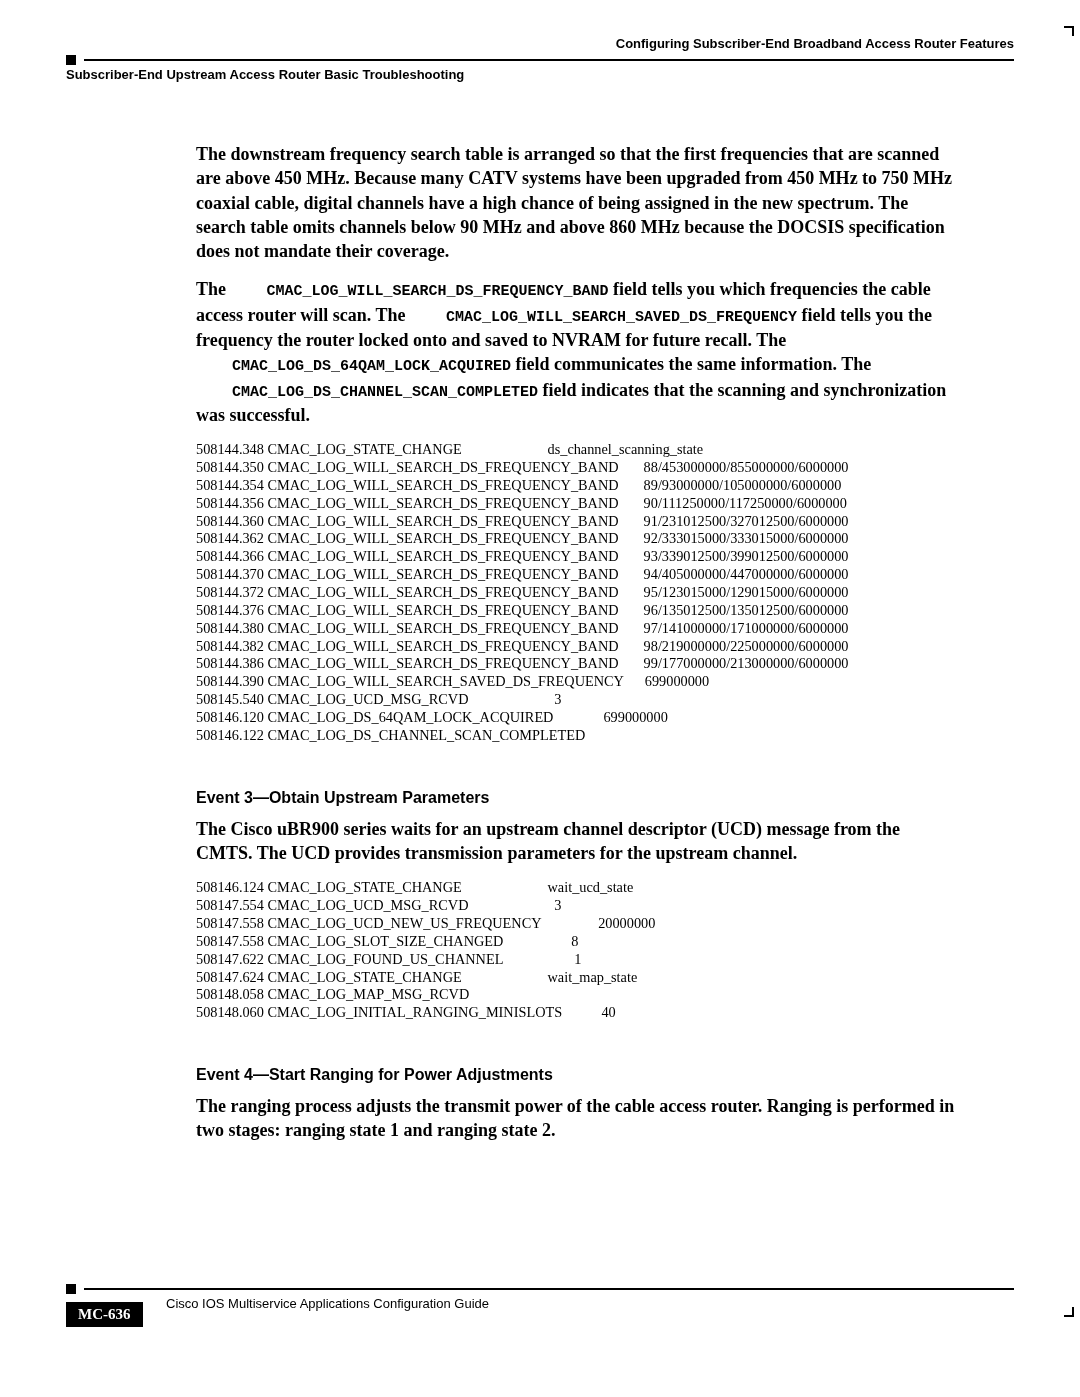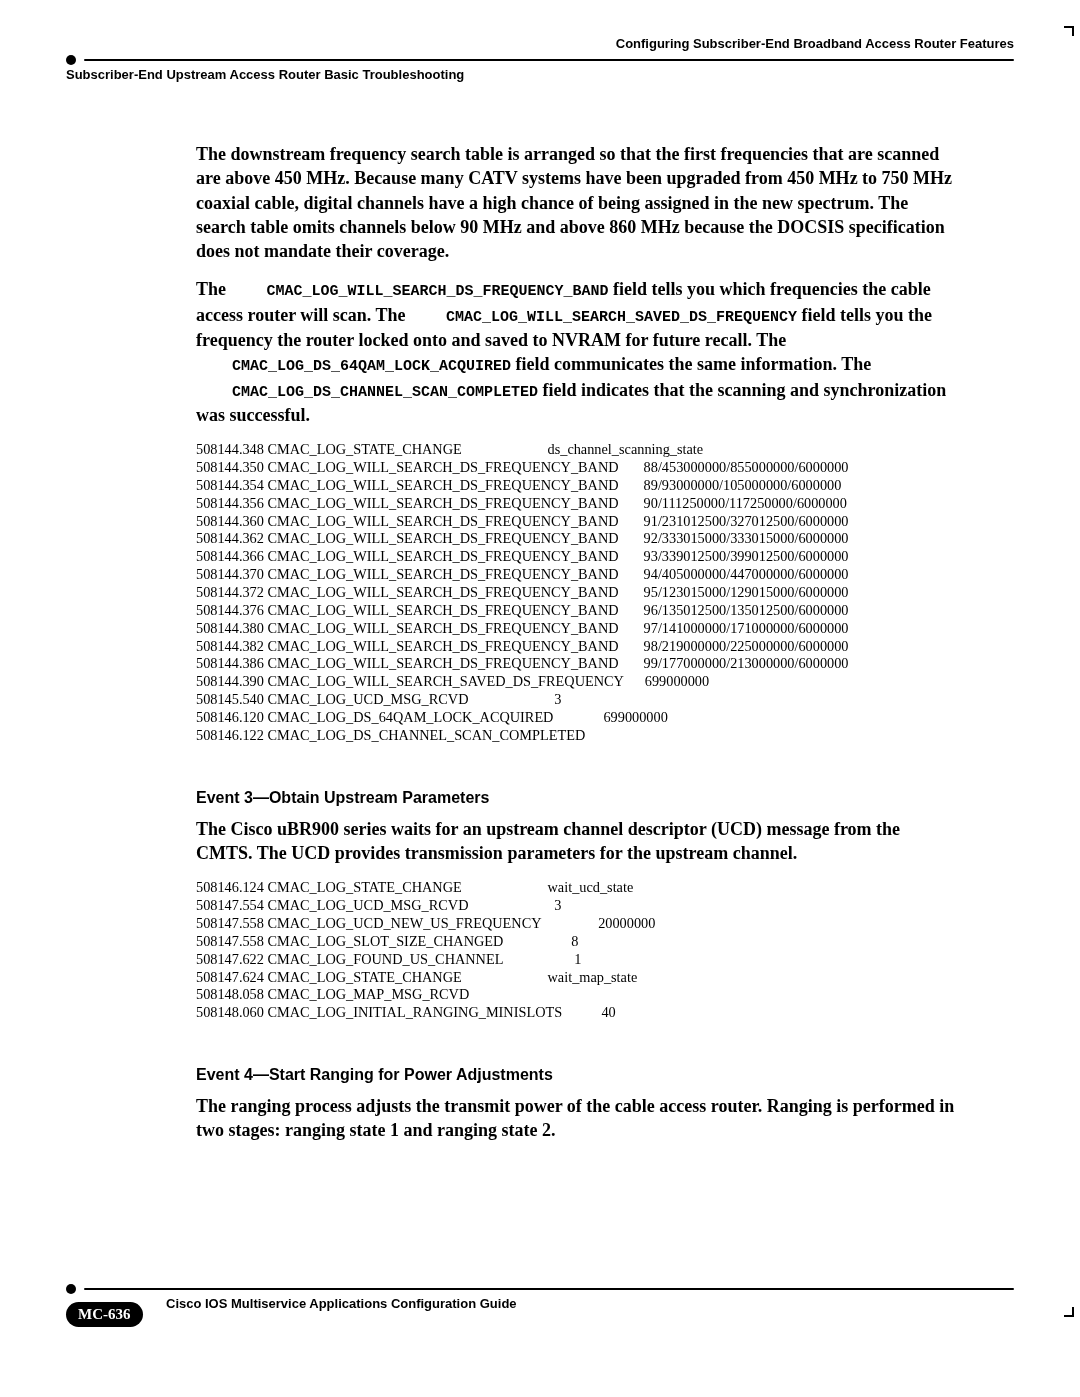--- a/index.html
+++ b/index.html
@@ -1,15 +1,15 @@
 <!DOCTYPE html>
 <html><head>
 <meta charset="utf-8">
 <style>
-  * { box-sizing: border-box; margin: 0; padding: 0; border-radius: 14px; }
+  * { box-sizing: border-box; margin: 0; padding: 0; }
   html, body { background: #fff; }
   body {
     width: 1080px;
     height: 1397px;
     position: relative;
     font-family: "Times New Roman", Times, serif;
     color: #000;
   }
   .page {
     position: absolute;
@@ -72,21 +72,21 @@
   }
   .footer .fhr {
     display: flex;
     align-items: center;
     gap: 8px;
   }
   .footer .fline { flex:1; height:1.5px; background:#000; }
   .footer .fdot  { width:10px; height:10px; background:#000; }
   .footer .guide {
     font-family: Arial, Helvetica, sans-serif;
-    font-weight: 700;
+    font-weight: 400;
     font-size: 13px;
     margin-left: 100px;
     margin-top: 2px;
   }
   .page-badge {
     position: absolute;
     left: 0;
     top: 18px;
     background: #000;
     color: #ffffff;

